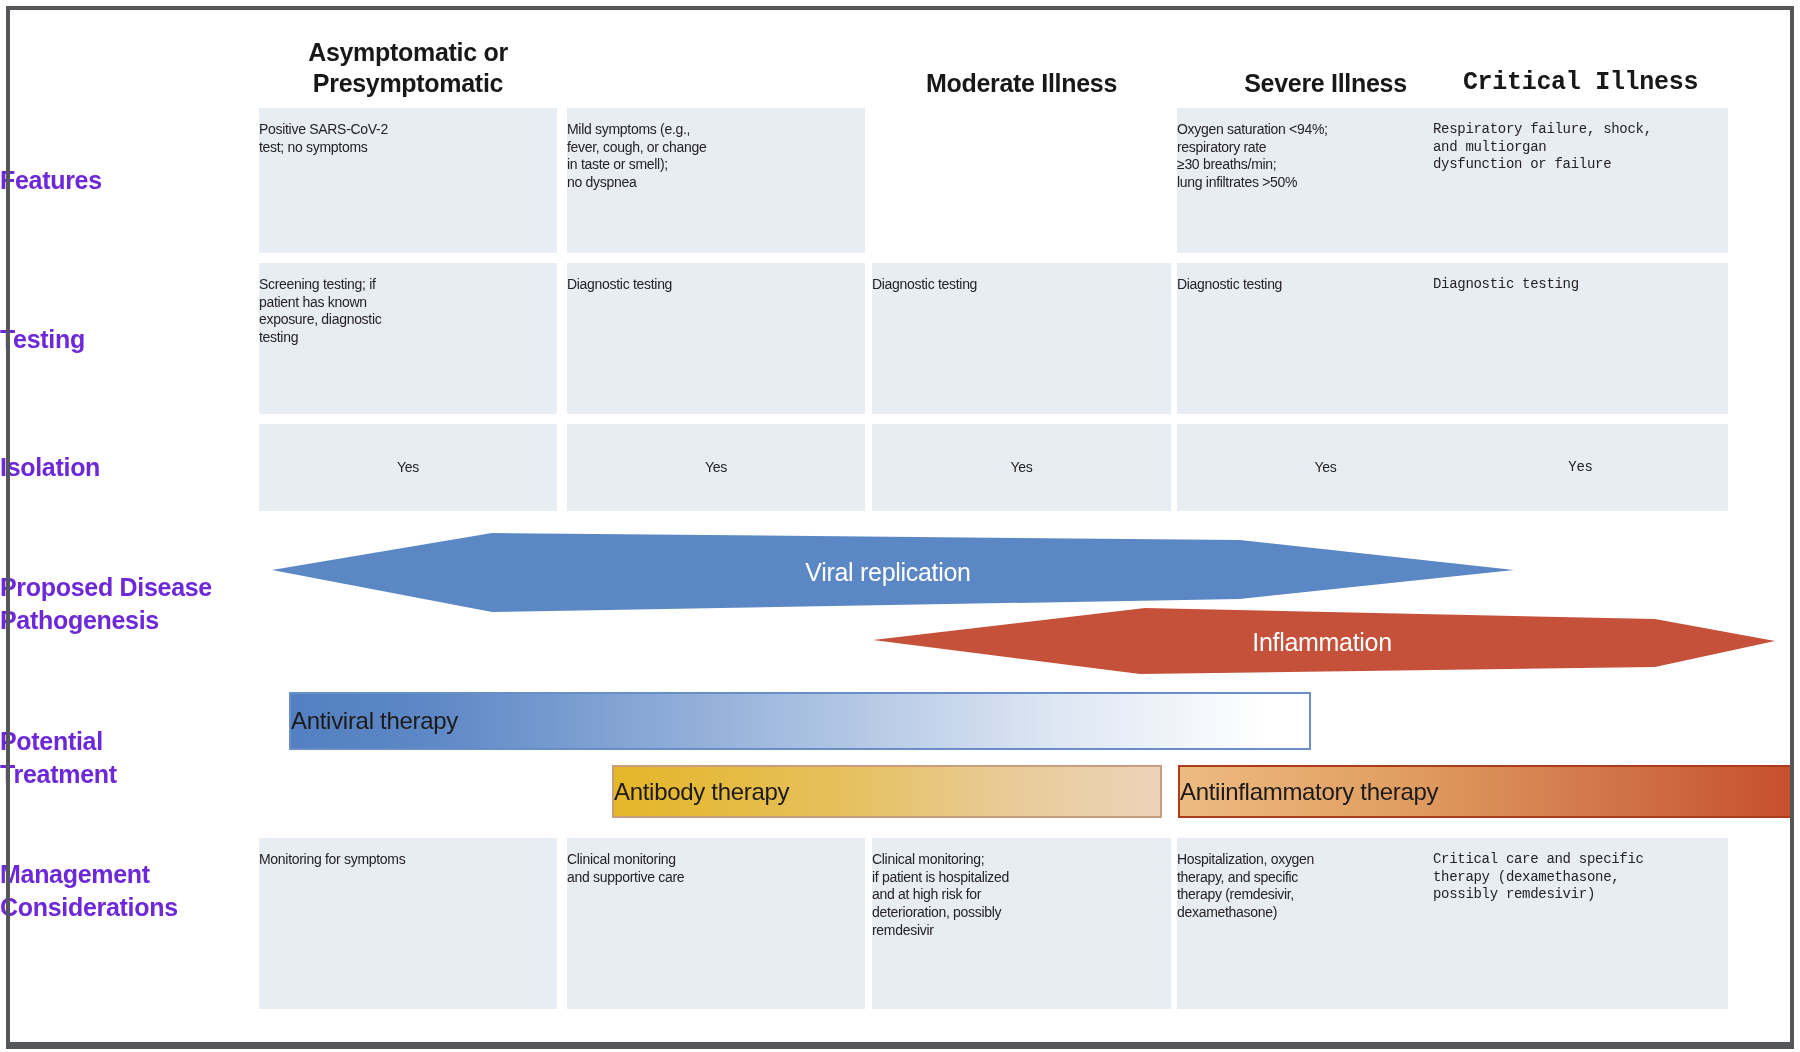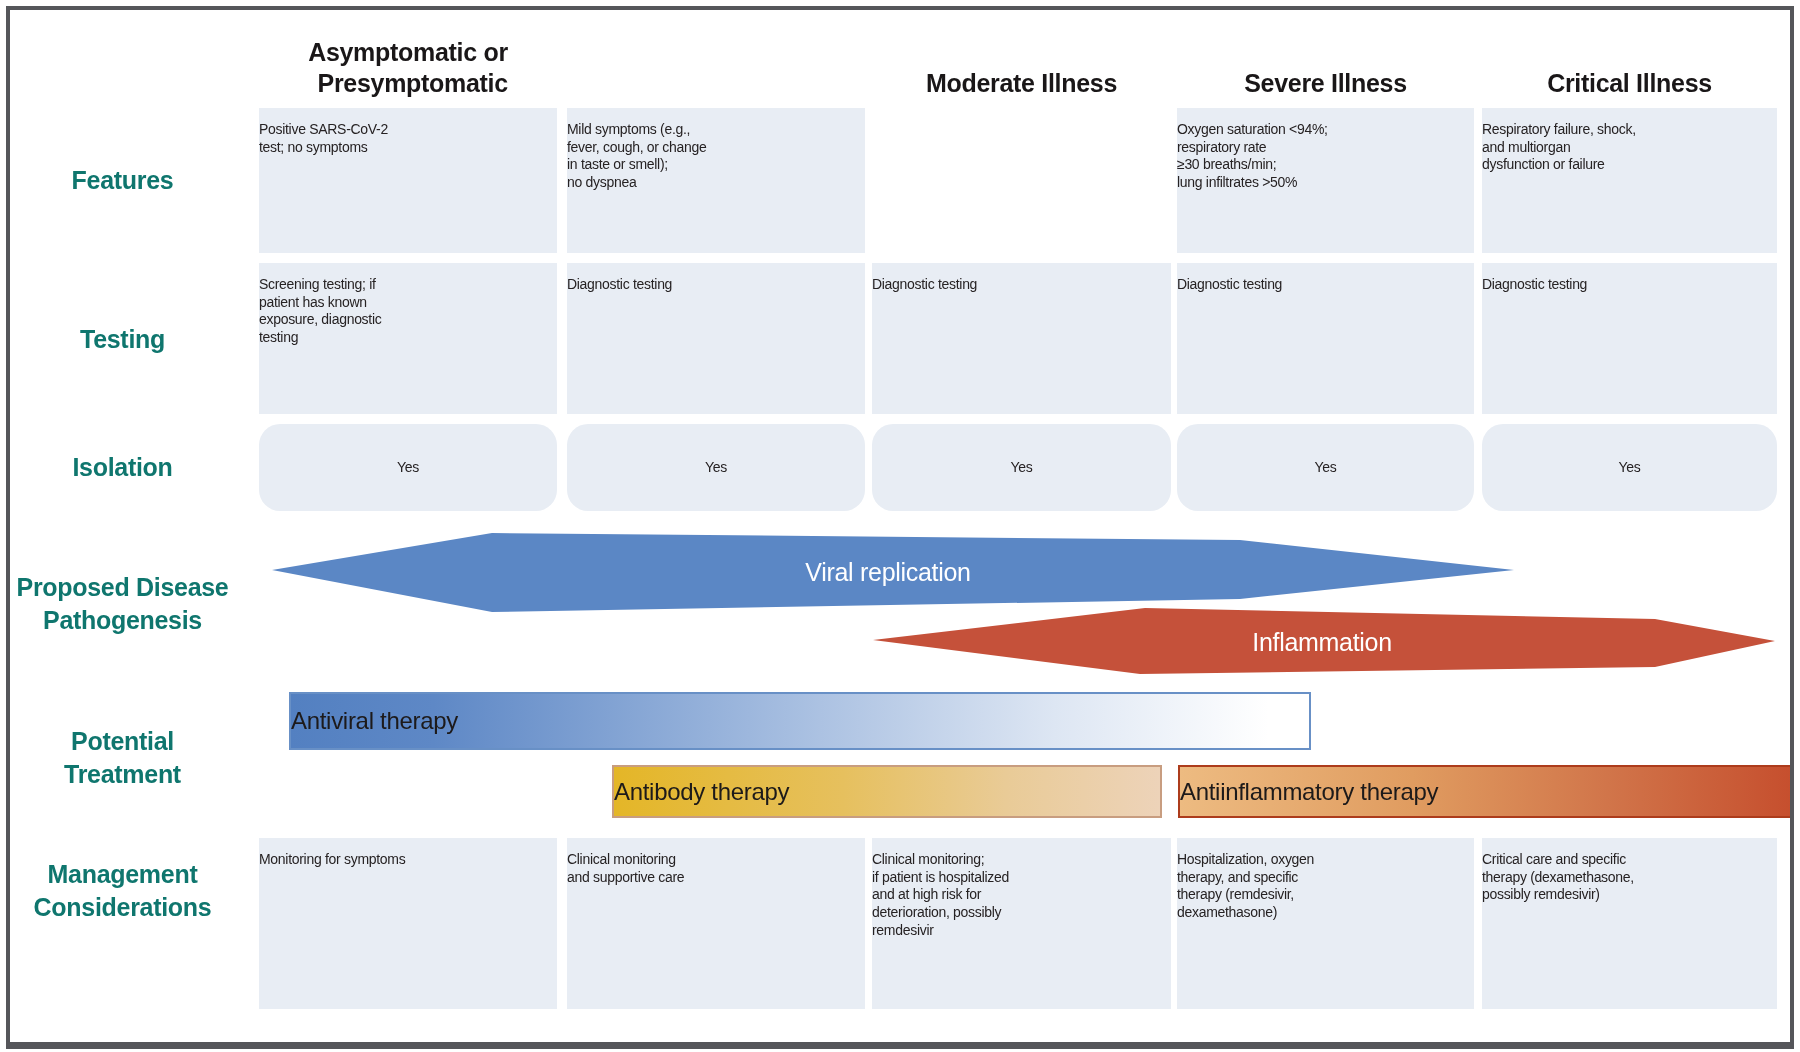--- a/index.html
+++ b/index.html
@@ -7,38 +7,38 @@
          font-family:"Liberation Sans", sans-serif; color:#262223; }
   .root { position:absolute; inset:0; }
   .frame { position:absolute; left:6px; top:6px; width:1780px; height:1032px;
            border:4px solid #55565a; border-bottom-width:7px; pointer-events:none; }
 
   
   .c0 { left:259px;  width:298px; }
   .c1 { left:567px;  width:298px; }
   .c2 { left:872px;  width:299px; }
   .c3 { left:1177px; width:297px; }
-  .c4 { left:1482px; width:295px; }
+  .c4 { left:1433px; width:295px;font-family:Liberation Mono, monospace; }
 
   .header { position:absolute; top:22px; height:76px; display:flex;
-            align-items:flex-end; justify-content:center; text-align:right;
+            align-items:flex-end; justify-content:center; text-align:center;
             font-weight:bold; font-size:25px; line-height:1.22; color:#1a1718;
             white-space:pre-line; letter-spacing:-0.3px; }
 
   .cell { position:absolute; background:#e8edf4; 
           font-size:14px; line-height:1.26; white-space:pre-line;
           padding-top:13px; box-sizing:border-box; letter-spacing:-0.3px; }
   .row-features   { top:108px; height:145px; }
   .row-testing    { top:263px; height:151px; }
   .row-isolation  { top:424px; height:87px; display:flex; align-items:center;
-                    justify-content:center; padding-top:0;border-radius:21px; }
+                    justify-content:center; padding-top:0; }
   .row-management { top:838px; height:171px; }
 
-  .row-label { position:absolute; left:0; width:245px; text-align:center;
-               font-weight:bold; font-size:25px; line-height:1.32; color:#0f766e;
+  .row-label { position:absolute; left:0; width:245px; text-align:left;
+               font-weight:bold; font-size:25px; line-height:1.32; color:#6d28d9;
                white-space:pre-line; letter-spacing:-0.3px; }
   .vcenter { transform:translateY(-50%); }
 
   .band { position:absolute; left:0; top:520px; width:1800px; height:175px; }
   .band text { font-size:25px; letter-spacing:-0.3px; }
 
   .bar { position:absolute; box-sizing:border-box; display:flex;
          align-items:center; justify-content:flex-start;
          font-size:24px; color:#1d1a1a; letter-spacing:-0.3px; }
   .bar-antiviral { left:289px; top:692px; width:1022px; height:58px;

